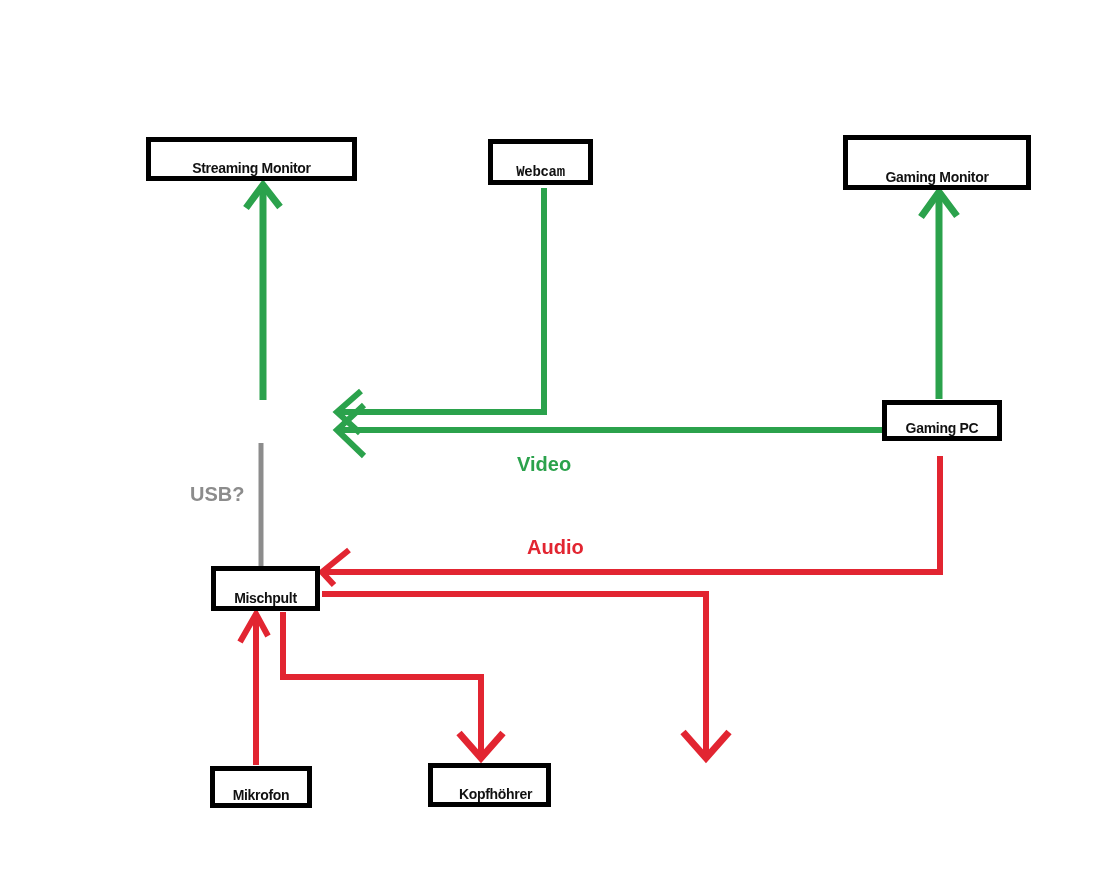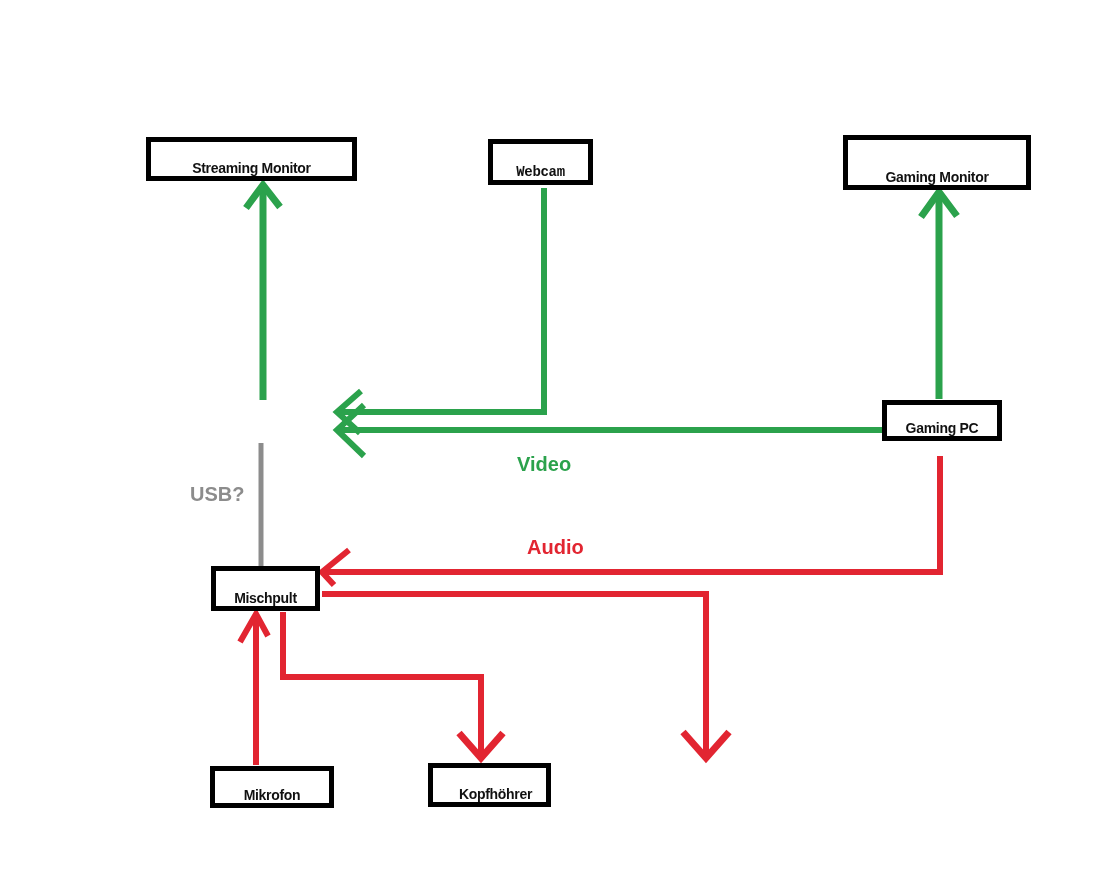--- a/index.html
+++ b/index.html
@@ -45,21 +45,21 @@
     color: #111111;
     white-space: nowrap;
     letter-spacing: -0.3px;
   }
   .n-streaming-monitor { left: 146px; top: 137px; width: 211px; height: 44px; }
   .n-webcam            { left: 488px; top: 139px; width: 105px; height: 46px; font-family: Liberation Mono, monospace; }
   .n-gaming-monitor    { left: 843px; top: 135px; width: 188px; height: 55px; }
   .n-streaming-pc      { left: 192px; top: 402px; width: 142px; height: 40px; }
   .n-gaming-pc         { left: 882px; top: 400px; width: 120px; height: 41px; }
   .n-mischpult         { left: 211px; top: 566px; width: 109px; height: 45px; }
-  .n-mikrofon          { left: 210px; top: 766px; width: 124px; height: 42px; }
+  .n-mikrofon          { left: 210px; top: 766px; width: 102px; height: 42px; }
   .n-kopfhoehrer       { left: 428px; top: 763px; width: 123px; height: 44px; padding-left: 12px; }
   .n-lautsprecher      { left: 647px; top: 761px; width: 148px; height: 50px; }
 </style>
 </head>
 <body>
 
 <div class="canvas">
 
   <svg class="wires" viewBox="0 0 1096 890" xmlns="http://www.w3.org/2000/svg">
 

